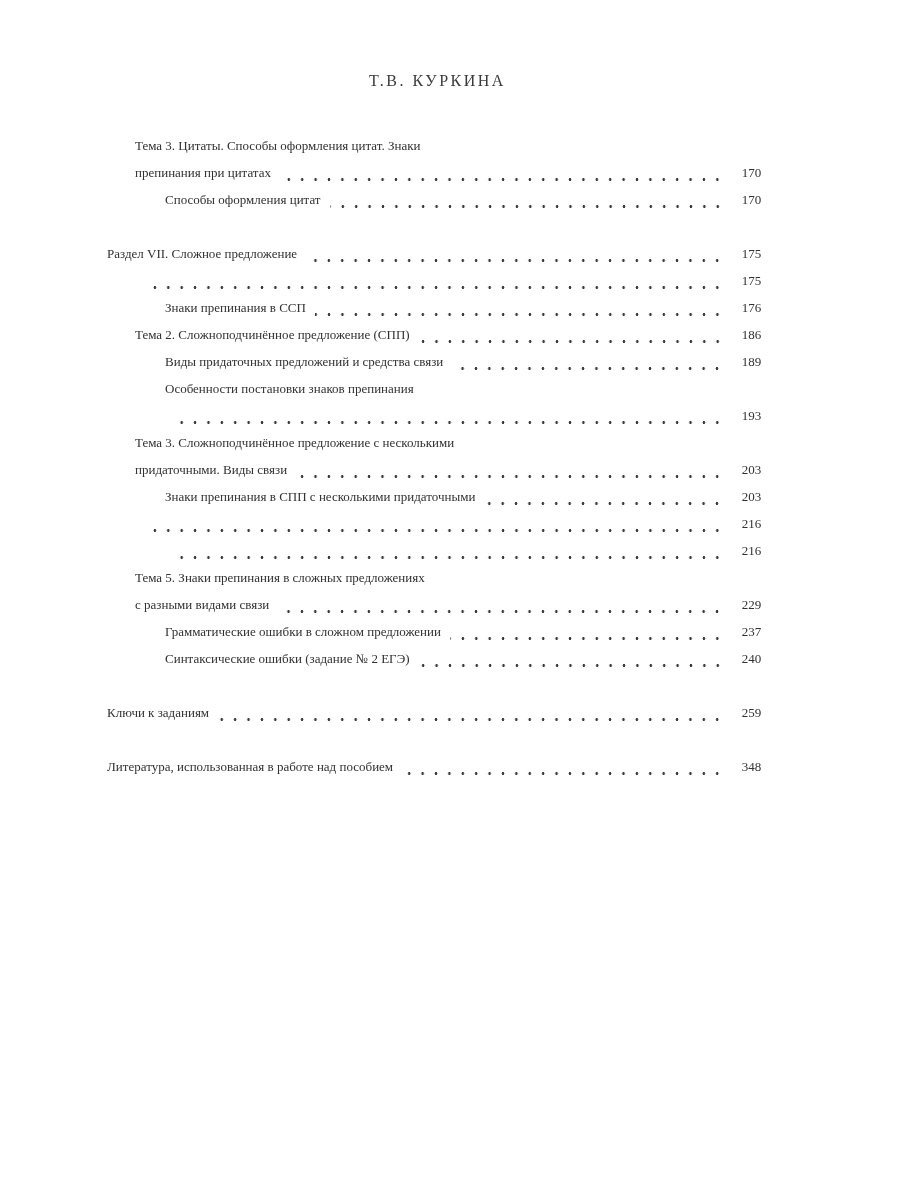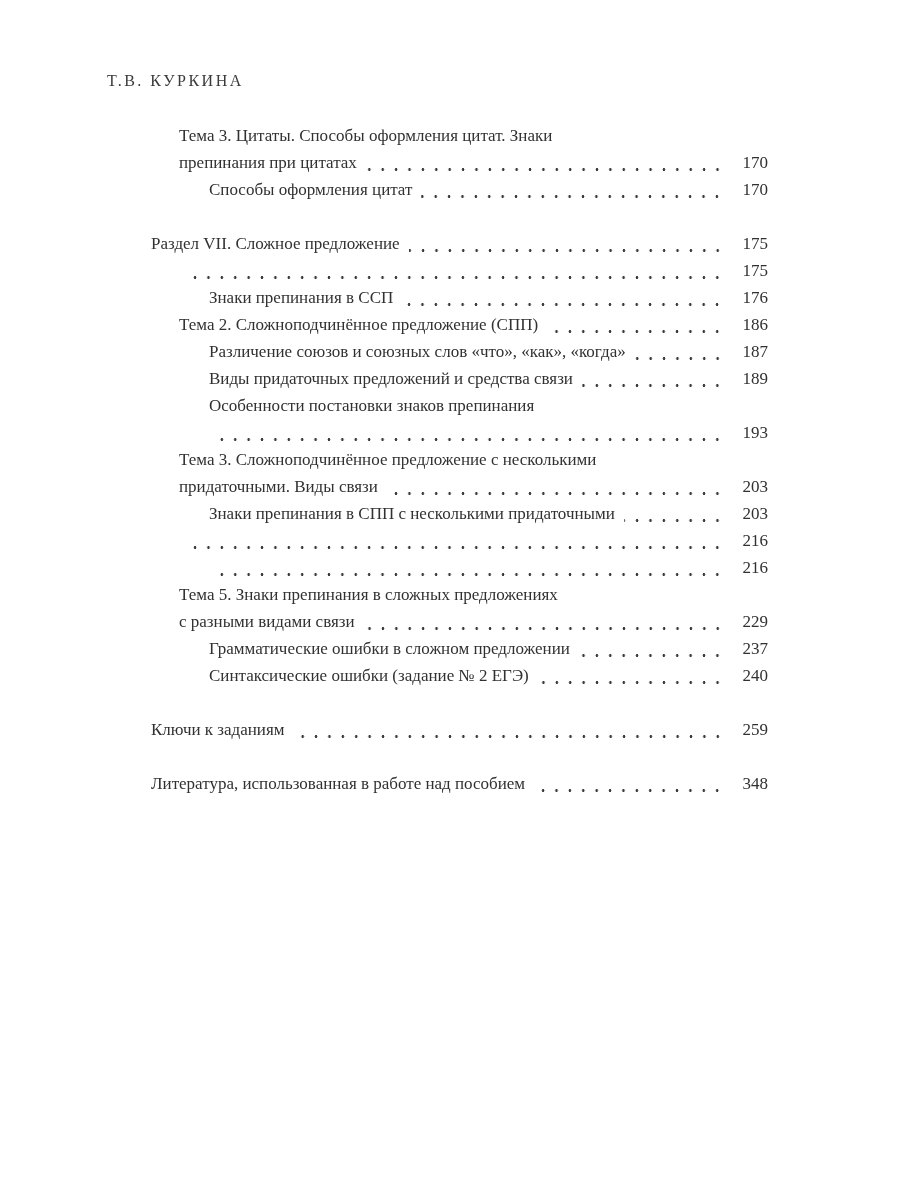--- a/index.html
+++ b/index.html
@@ -20,32 +20,31 @@
     inset: 0;
     background: #ffffff;
   }
   .content {
     position: absolute;
     left: 107px;
     width: 661px;
     top: 71px;
   }
   .running-head {
-    text-align: left;
+    text-align: center;
     font-size: 16px;
     letter-spacing: 2.5px;
     color: #3a3a3a;
     line-height: 20px;
-    margin-bottom: 31px;
+    margin-bottom: 41px;
     white-space: nowrap;
   }
   .toc {
-    font-size: 17px;
+    font-size: 13px;
     line-height: 27px;
-    margin-left: 44px;
   }
   .entry { padding-left: 0; }
   .entry.lvl0 { padding-left: 0; }
   .entry.lvl1 { padding-left: 28px; }
   .entry.lvl2 { padding-left: 58px; }
   .gap { height: 27px; }
   .line {
     display: flex;
     align-items: stretch;
     white-space: nowrap;
@@ -66,21 +65,21 @@
     bottom: 4px;
     height: 5px;
     background-image: radial-gradient(circle 1.4px at center, #3b3b3b 1.3px, rgba(0,0,0,0) 1.5px);
     background-size: 13.4px 5px;
     background-repeat: repeat-x;
     background-position: right center;
   }
   .page {
     flex: 0 0 auto;
     min-width: 33px;
-    text-align: right;
+    text-align: center;
   }
 </style>
 </head>
 <body>
 
 <div class="sheet">
   <div class="content">
     <div class="running-head">Т.В. КУРКИНА</div>
     <div class="toc">
         <div class="entry lvl1">
@@ -121,27 +120,20 @@
         </div>
         <div class="entry lvl1">
           <div class="line">
             <span class="label">Тема 2. Сложноподчинённое предложение (СПП)</span>
             <span class="leader"></span>
             <span class="page">186</span>
           </div>
         </div>
         <div class="entry lvl2">
           <div class="line">
-            <span class="label">Различение союзов и союзных слов «что», «как», «когда»</span>
-            <span class="leader"></span>
-            <span class="page">187</span>
-          </div>
-        </div>
-        <div class="entry lvl2">
-          <div class="line">
             <span class="label">Виды придаточных предложений и средства связи</span>
             <span class="leader"></span>
             <span class="page">189</span>
           </div>
         </div>
         <div class="entry lvl2">
           <div class="line">Особенности постановки знаков препинания</div>
           <div class="line">
             <span class="leader"></span>
             <span class="page">193</span>

